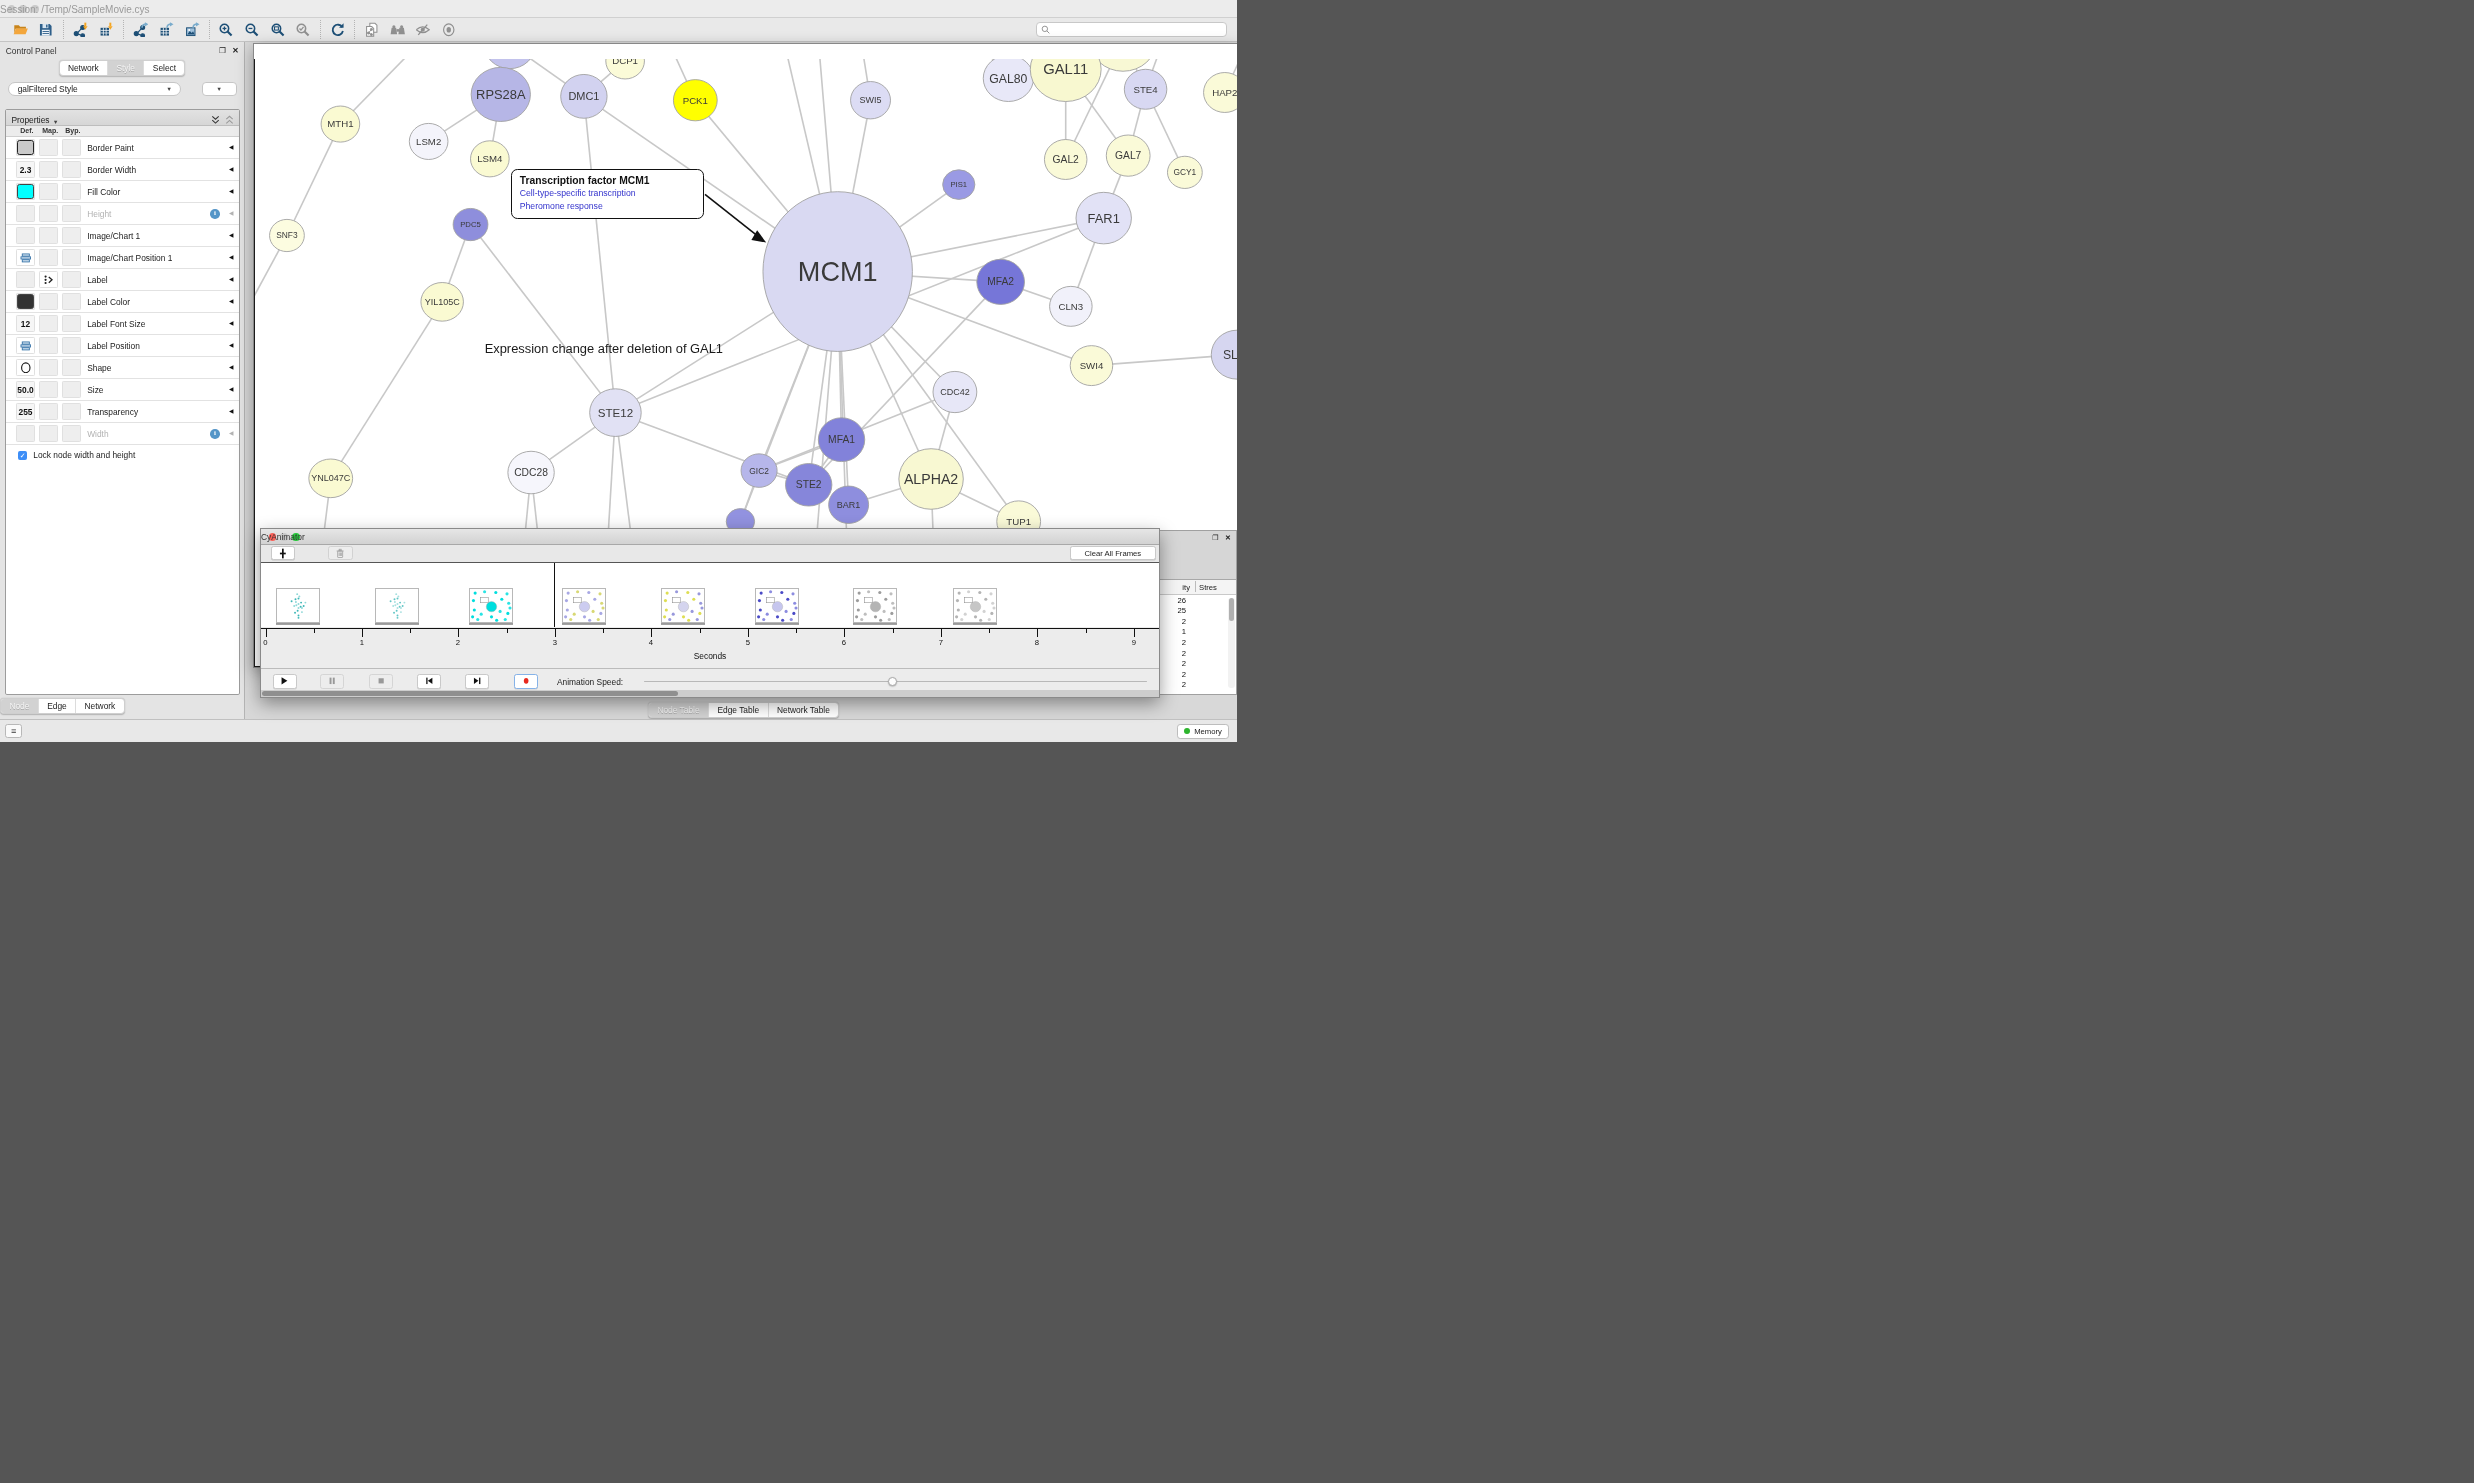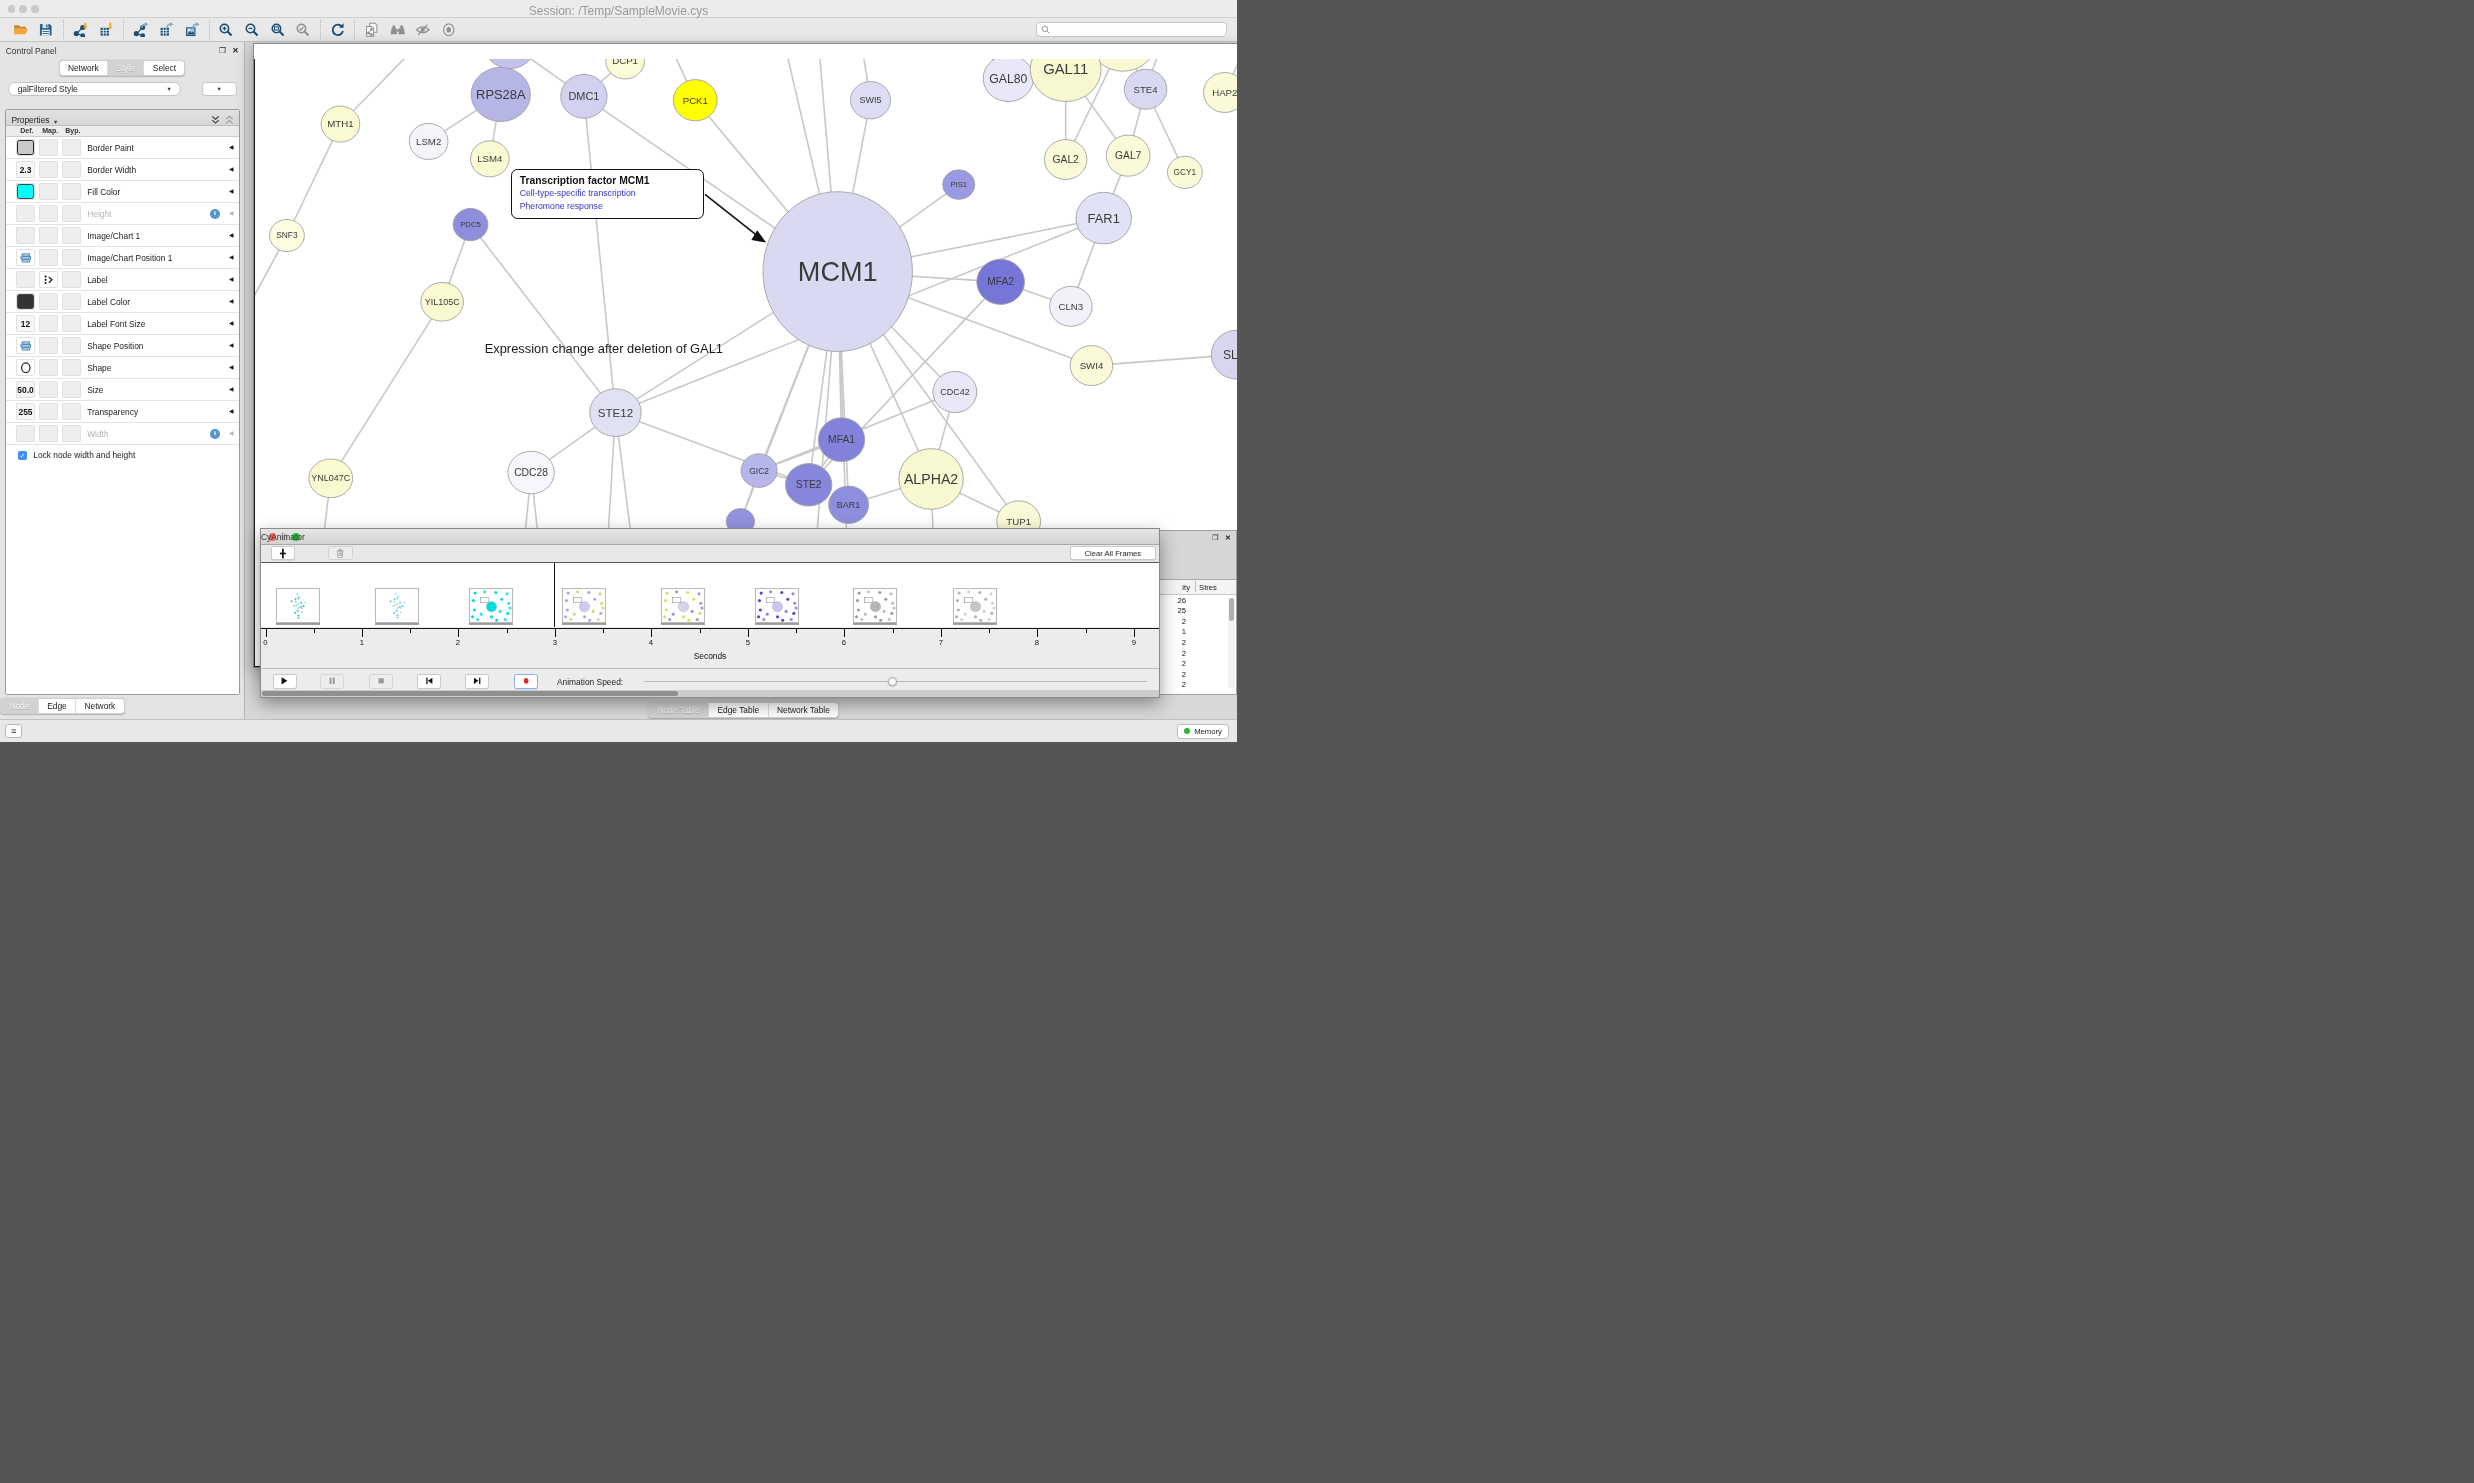--- a/index.html
+++ b/index.html
@@ -6,21 +6,21 @@
   *{box-sizing:border-box;}
   #app{position:relative;width:1237px;height:742px;background:#d8d8d8;overflow:hidden;
        font-family:"Liberation Sans",sans-serif;font-size:8.4px;color:#222;}
 
   
   .titlebar{position:absolute;left:0;top:0;width:1237px;height:18px;background:#ececec;
             border-bottom:0.6px solid #d0d0d0;}
   .tl{position:absolute;top:5.2px;width:7.7px;height:7.7px;border-radius:50%;}
   .titlebar .t1{left:7.7px;background:#c9c9c9}.titlebar .t2{left:19.3px;background:#c9c9c9}
   .titlebar .t3{left:31px;background:#c9c9c9}
-  .session-title{position:absolute;left:0;right:0;top:3.9px;text-align:center;color:#9a9a9a;font-size:12px;}
+  .session-title{position:absolute;left:0;right:0;top:3.9px;text-align:left;color:#9a9a9a;font-size:10px;}
   .toolbar{position:absolute;left:0;top:18px;width:1237px;height:24px;background:#e9e9e9;
            border-bottom:0.6px solid #c4c4c4;display:flex;align-items:center;padding:0 3.9px;}
   .tb-group{display:flex;align-items:center;gap:6.4px;padding:0 7px;border-right:0.6px dotted #b4b4b4;height:19.3px;}
   .tb-group:last-of-type{border-right:none;}
   .tb-btn{width:19.3px;height:18px;display:flex;align-items:center;justify-content:center;cursor:pointer;}
   .tb-btn svg{width:15.5px;height:15.5px;}
   .searchbox{margin-left:auto;margin-right:6.4px;width:191px;height:15.5px;background:#fff;
              border:0.6px solid #c8c8c8;border-radius:3.9px;display:flex;align-items:center;padding:0 4.5px;gap:3.2px;}
   .searchbox input{border:none;outline:none;flex:1;font-size:7.7px;background:transparent;font-family:inherit;}
 
@@ -457,21 +457,21 @@
               <svg width="11.6" height="11.6" viewBox="0 0 18 18">
                 <g stroke="#2e6da4" fill="#cfe0ee" stroke-width="1.3">
                   <rect x="3.5" y="3" width="11" height="3.4"></rect>
                   <rect x="1.5" y="7.5" width="15" height="3.4"></rect>
                   <rect x="3.5" y="12" width="11" height="3.4"></rect>
                 </g>
               </svg>
             </div>
             <div class="pcell c2"></div>
             <div class="pcell c3"></div>
-            <span class="plabel">Shape Position</span>
+            <span class="plabel">Label Position</span>
             <span class="parrow">◀</span>
           </div>
           <div class="prow">
             <div class="pcell c1" style="background: rgb(255, 255, 255);">
               <svg width="11.6" height="11.6" viewBox="0 0 18 18">
                 <ellipse cx="9" cy="9" rx="6.5" ry="7.6" fill="none" stroke="#111" stroke-width="1.7"></ellipse>
               </svg>
             </div>
             <div class="pcell c2"></div>
             <div class="pcell c3"></div>

